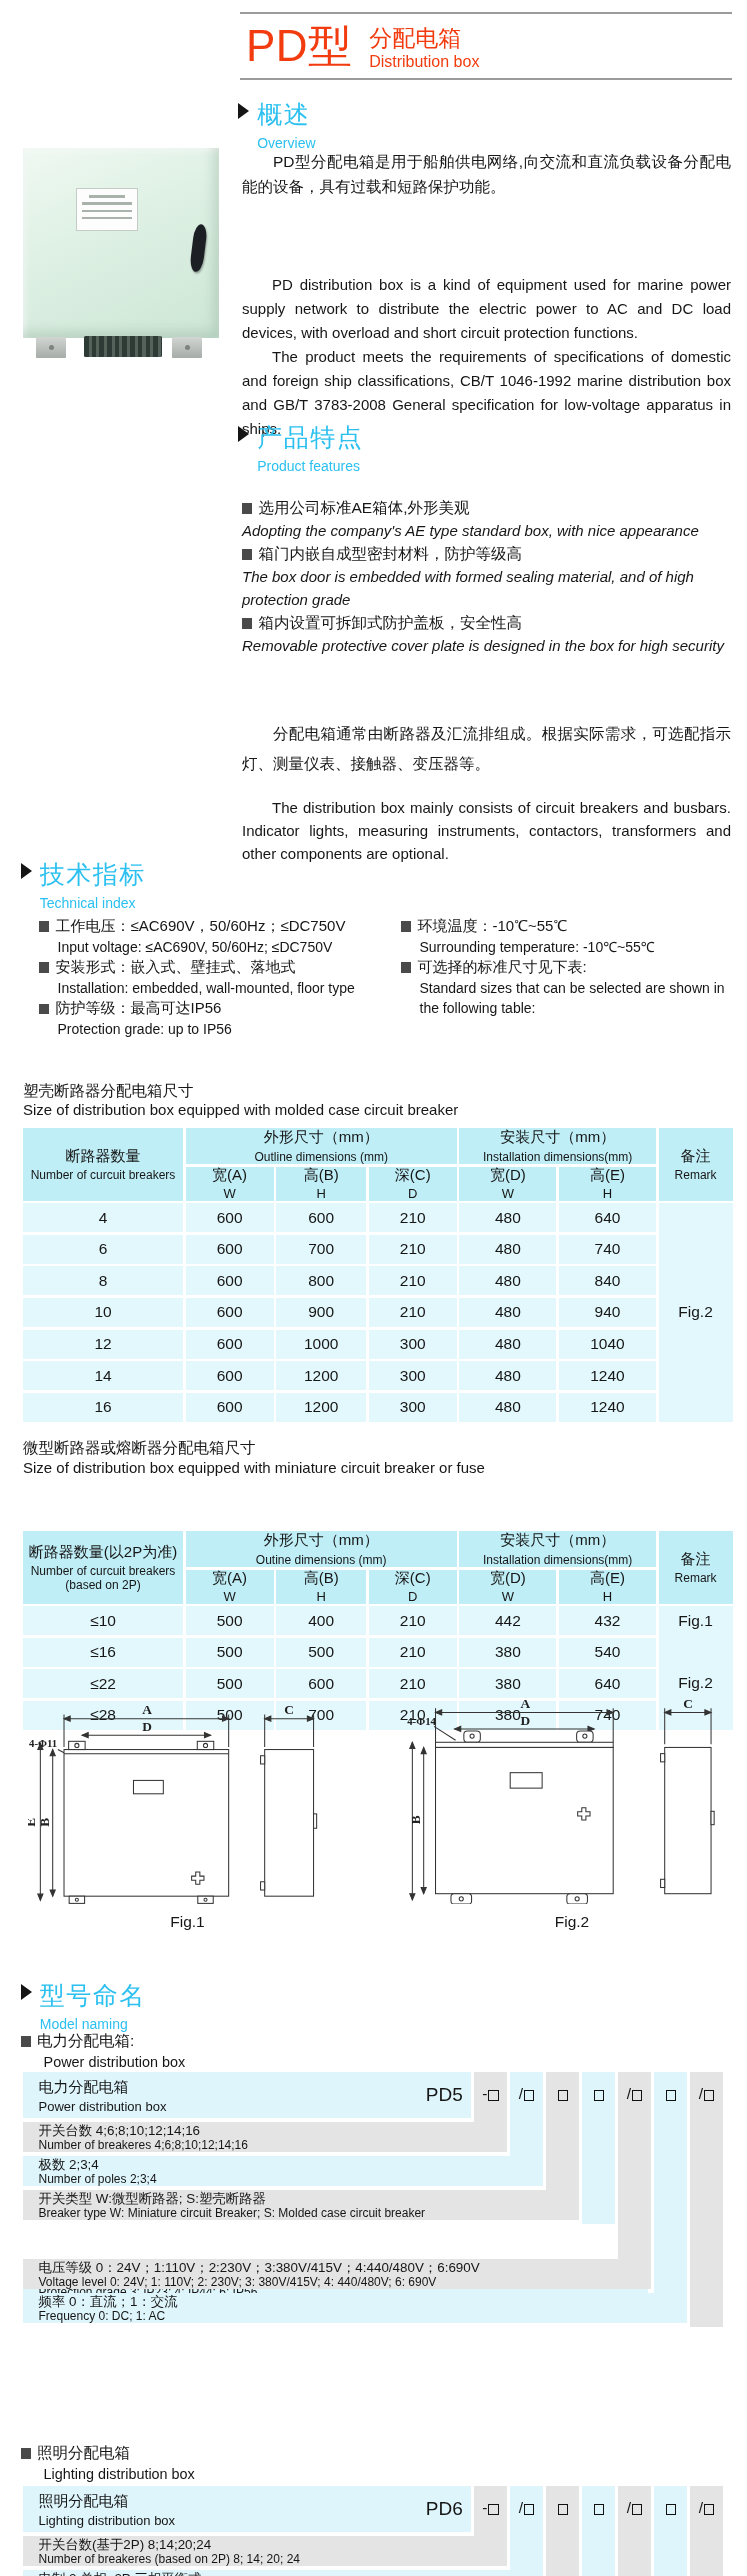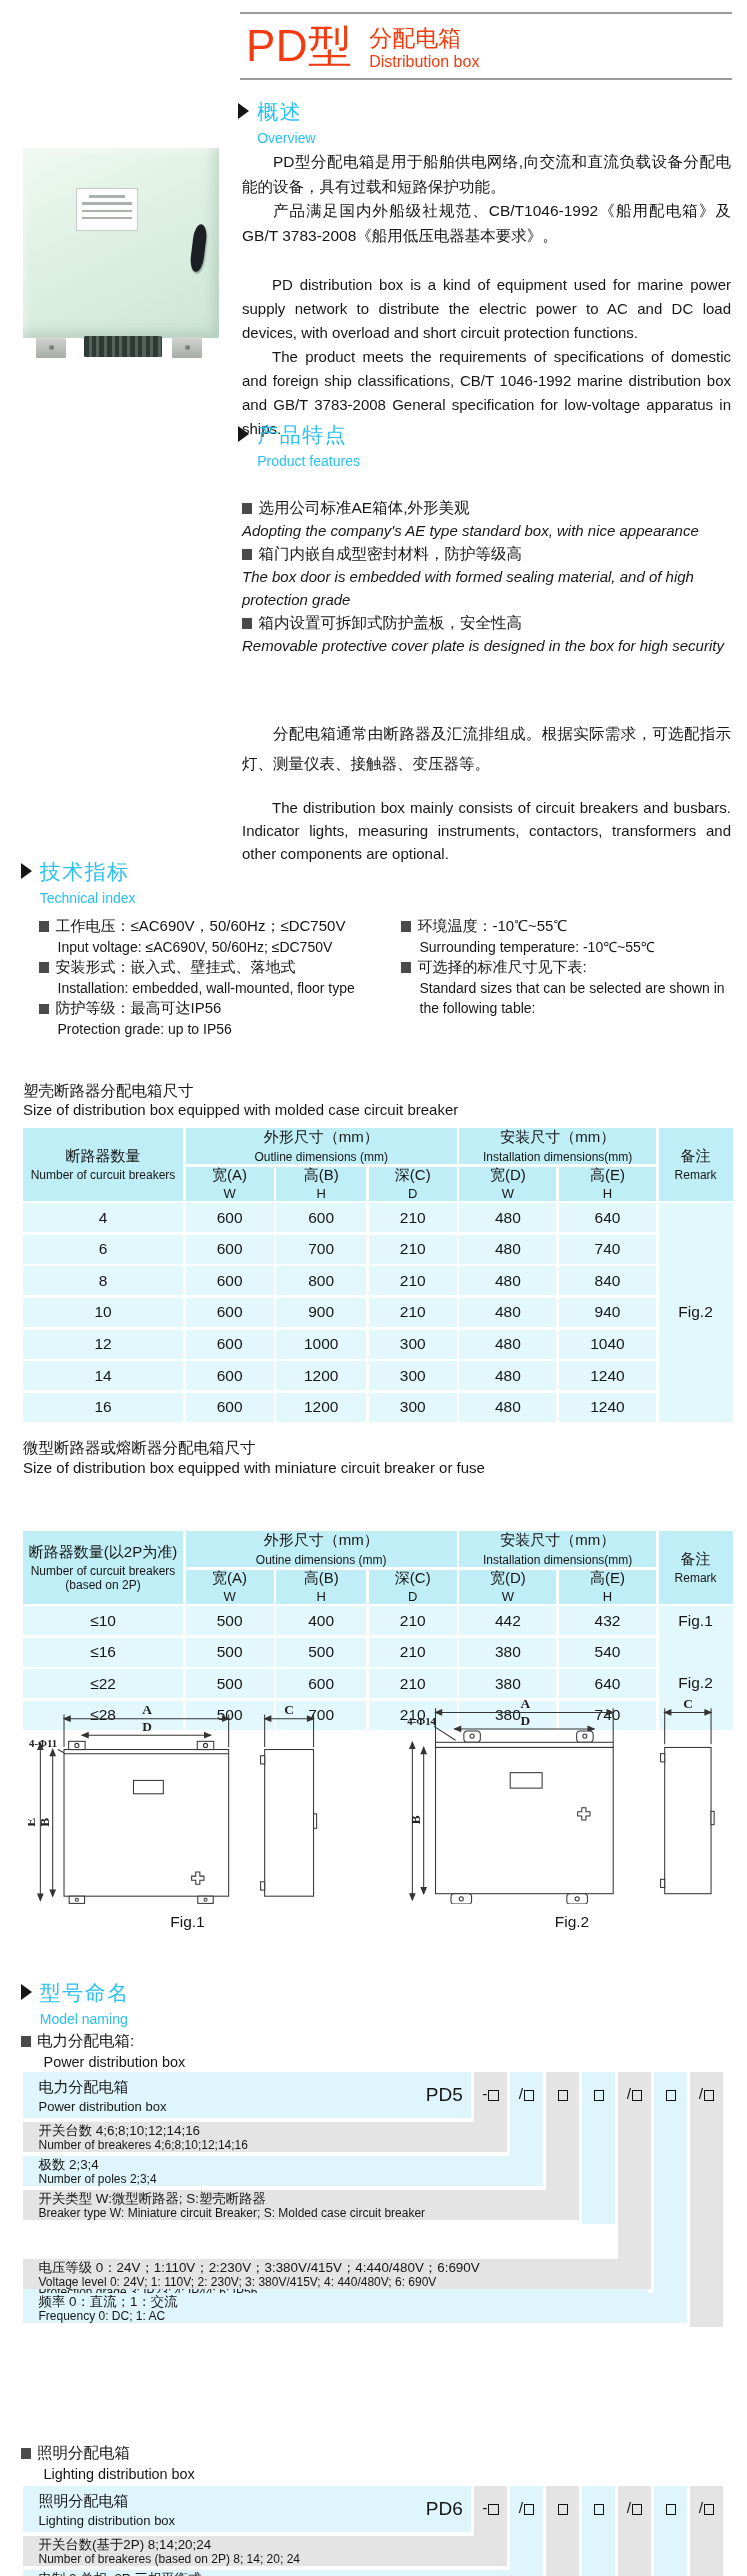--- a/index.html
+++ b/index.html
@@ -18,21 +18,21 @@
   .hr{position:absolute;left:240px;width:492px;height:1.5px;background:var(--rule);}
   
   .title-block{position:absolute;top:24px;left:246px;display:flex;gap:16.5px;align-items:flex-start;color:var(--red);}
   .t-model{font-size:44px;line-height:1.0;letter-spacing:0.5px;}
   .t-right{padding-top:2.1px;}
   .t-zh{font-size:23px;line-height:1.1;}
   .t-en{font-size:16px;margin-top:1.5px;}
   
   .sech{position:absolute;display:flex;gap:8.2px;}
   .tri{width:0;height:0;border-left:11.3px solid #151515;border-top:8.2px solid transparent;border-bottom:8.2px solid transparent;margin-top:5.2px;}
-  .sech-zh{font-size:21px;color:var(--cyan);letter-spacing:1.5px;}
+  .sech-zh{font-size:25px;color:var(--cyan);letter-spacing:1.5px;}
   .sech-en{font-size:14px;color:var(--cyan);margin-top:4.1px;}
   
   .photo{position:absolute;top:148px;left:23px;width:201px;height:210px;}
   .pbox{position:absolute;left:0;right:5.2px;top:0;bottom:19.6px;
         background:linear-gradient(155deg,#f0f9f2 0%,#ddf0e3 45%,#cde6d6 100%);
         box-shadow:inset -5.2px -6.2px 11.3px rgba(110,145,125,.28), inset 2.6px 2.6px 6.2px rgba(255,255,255,.7);}
   .pplate{position:absolute;top:40px;left:53px;width:62px;height:43px;background:#fcfdfc;border:1px solid #c4ccc5;}
   .pplate i{display:block;height:2.6px;background:#a9b3ac;margin:4.6px 5.2px 0;}
   .pplate i:first-child{margin-top:6.2px;width:60%;margin-left:12.4px;}
   .phandle{position:absolute;top:76px;right:13.4px;width:13.4px;height:48px;background:#1c2024;
@@ -128,21 +128,20 @@
           <i></i>
         </div>
       <div class="phandle"></div>
     </div>
     <div class="pfoot l"></div>
     <div class="pfoot r"></div>
     <div class="pvent"></div>
   </div>
 
   <p class="para zh" style="top:149px">PD型分配电箱是用于船舶供电网络,向交流和直流负载设备分配电能的设备，具有过载和短路保护功能。</p>
-  <p class="para zh" style="top:198px">产品满足国内外船级社规范、CB/T1046-1992《船用配电箱》及GB/T 3783-2008《船用低压电器基本要求》。</p>
   <p class="para en" style="top:273px">PD distribution box is a kind of equipment used for marine power supply network to distribute the electric power to AC and DC load devices, with overload and short circuit protection functions.</p>
   <p class="para en" style="top:345px">The product meets the requirements of specifications of domestic and foreign ship classifications, CB/T 1046-1992 marine distribution box and GB/T 3783-2008 General specification for low-voltage apparatus in ships.</p>
 
   <div class="sech" style="top:421px;left:238px">
     <span class="tri"></span>
     <div>
         <div class="sech-zh">产品特点</div>
          <div class="sech-en">Product features</div>
       </div>
   </div>

